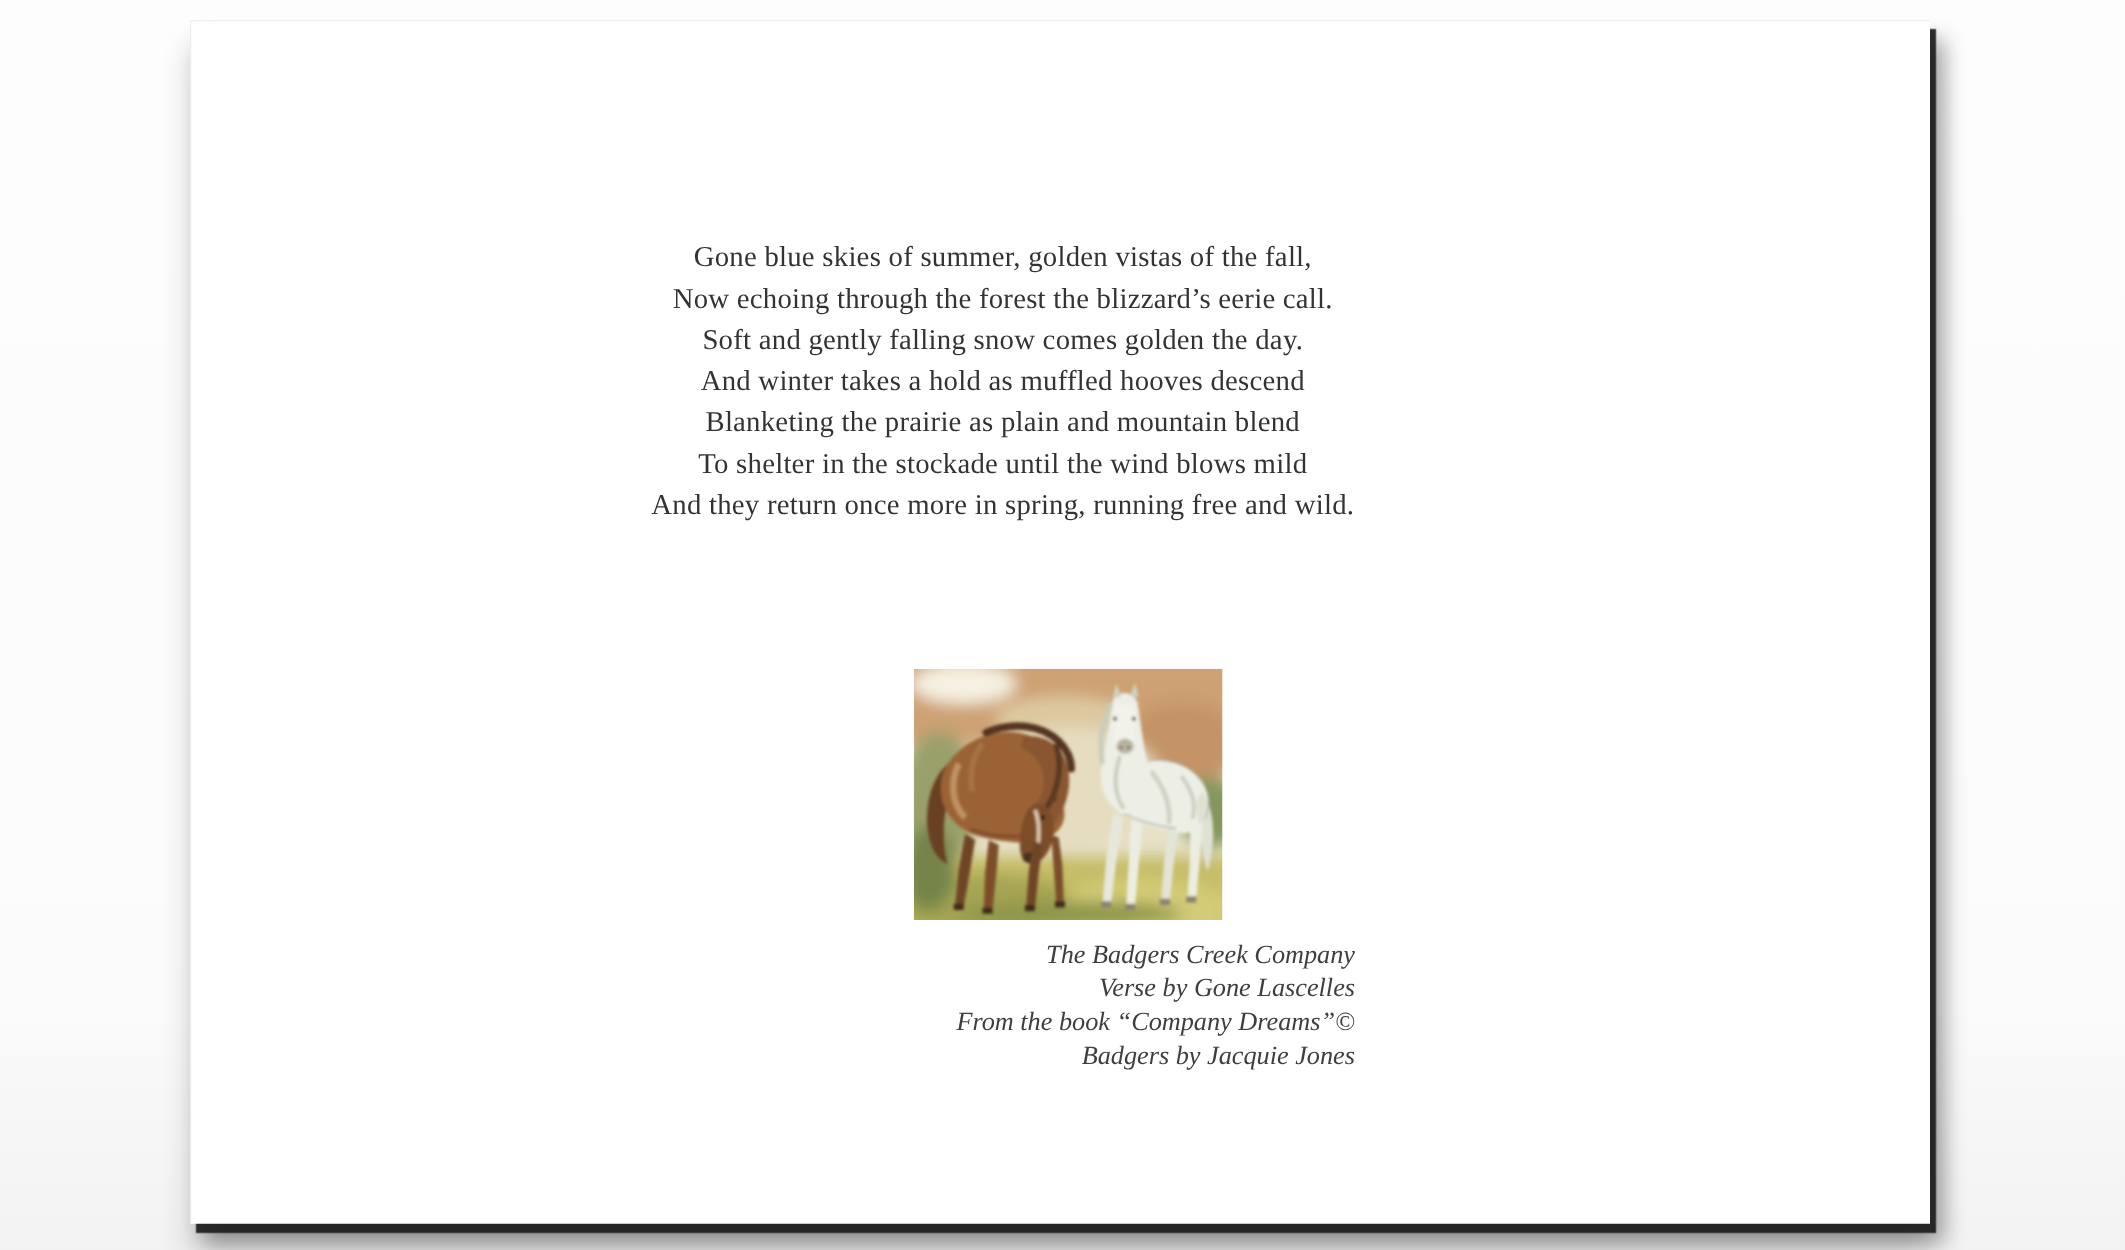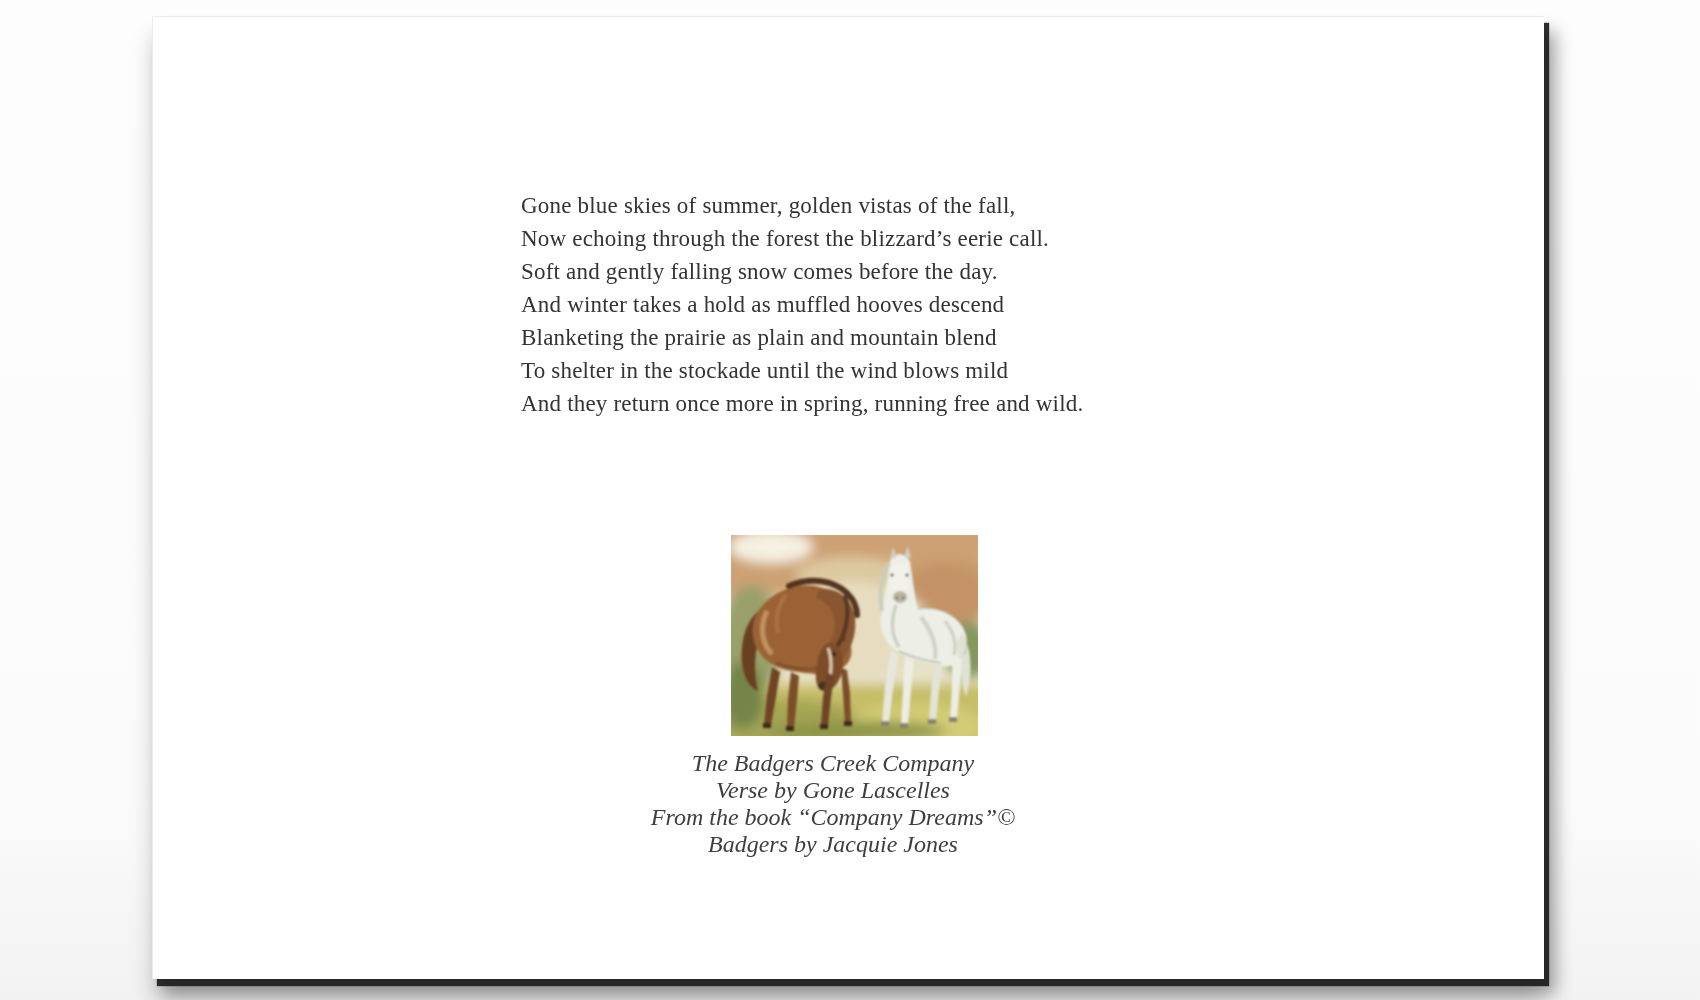--- a/index.html
+++ b/index.html
@@ -32,53 +32,54 @@
   }
   .poem {
     position: absolute;
     left: 368px;
     top: 172px;
     color: #333333;
     font-size: 23px;
     line-height: 33px;
     letter-spacing: 0.2px;
     white-space: nowrap;
+    text-align: center;
   }
   .artwork {
     position: absolute;
     left: 578px;
     top: 518px;
     width: 247px;
     height: 201px;
     overflow: hidden;
   }
   .artwork svg { display: block; width: 100%; height: 100%; }
   .credits {
     position: absolute;
-    left: 450px;
+    left: 471px;
     top: 733px;
     width: 460px;
-    text-align: center;
+    text-align: right;
     font-style: italic;
     color: #3e3e3e;
-    font-size: 24px;
+    font-size: 21px;
     line-height: 27px;
     white-space: nowrap;
   }
 </style>
 </head>
 <body>
 
 <div class="stage">
   <div class="card">
 
     <div class="poem">
       <div>Gone blue skies of summer, golden vistas of the fall,</div>
       <div>Now echoing through the forest the blizzard’s eerie call.</div>
-      <div>Soft and gently falling snow comes before the day.</div>
+      <div>Soft and gently falling snow comes golden the day.</div>
       <div>And winter takes a hold as muffled hooves descend</div>
       <div>Blanketing the prairie as plain and mountain blend</div>
       <div>To shelter in the stockade until the wind blows mild</div>
       <div>And they return once more in spring, running free and wild.</div>
     </div>
 
     <div class="artwork" role="img" aria-label="Watercolor painting of a brown horse with lowered head standing beside a grey-white horse in a tan and green field">
       <svg viewBox="0 0 247 201" xmlns="http://www.w3.org/2000/svg">
         <defs>
           <filter id="w6" x="-30%" y="-30%" width="160%" height="160%">

